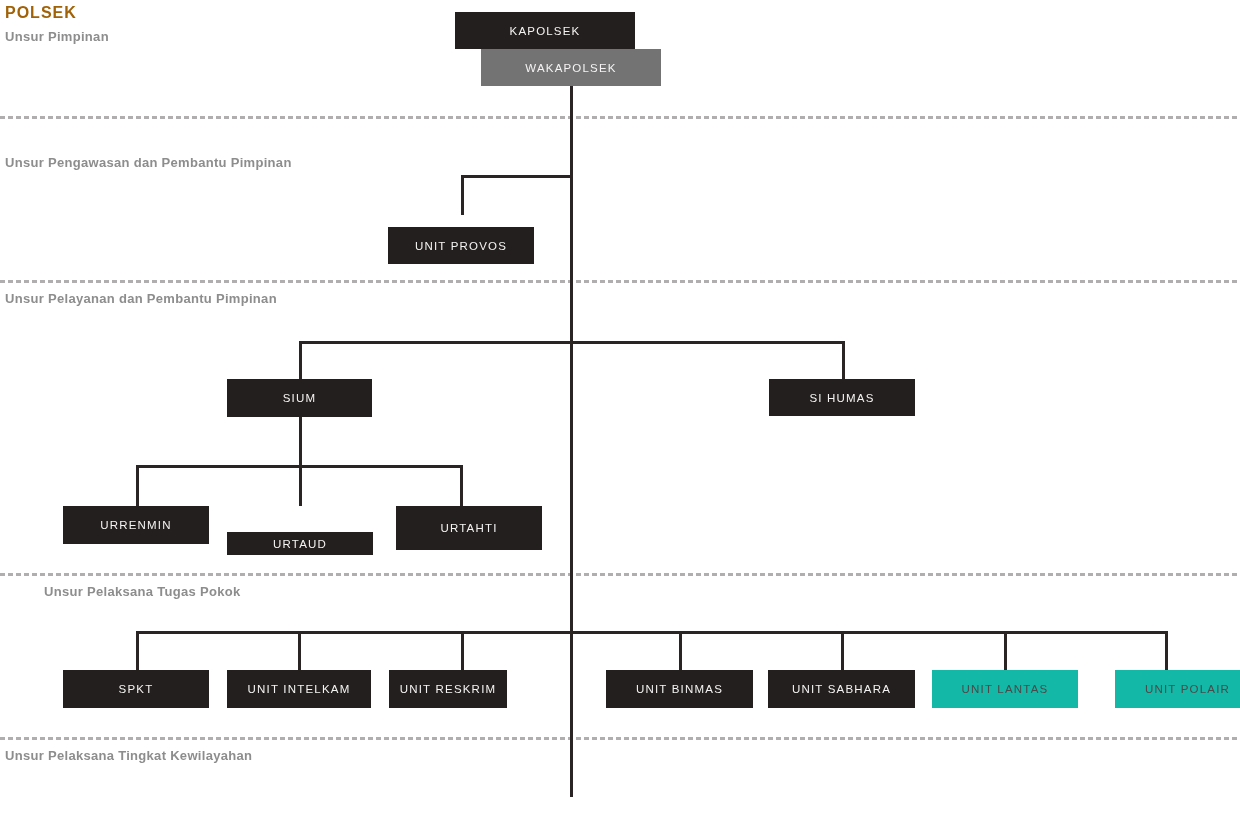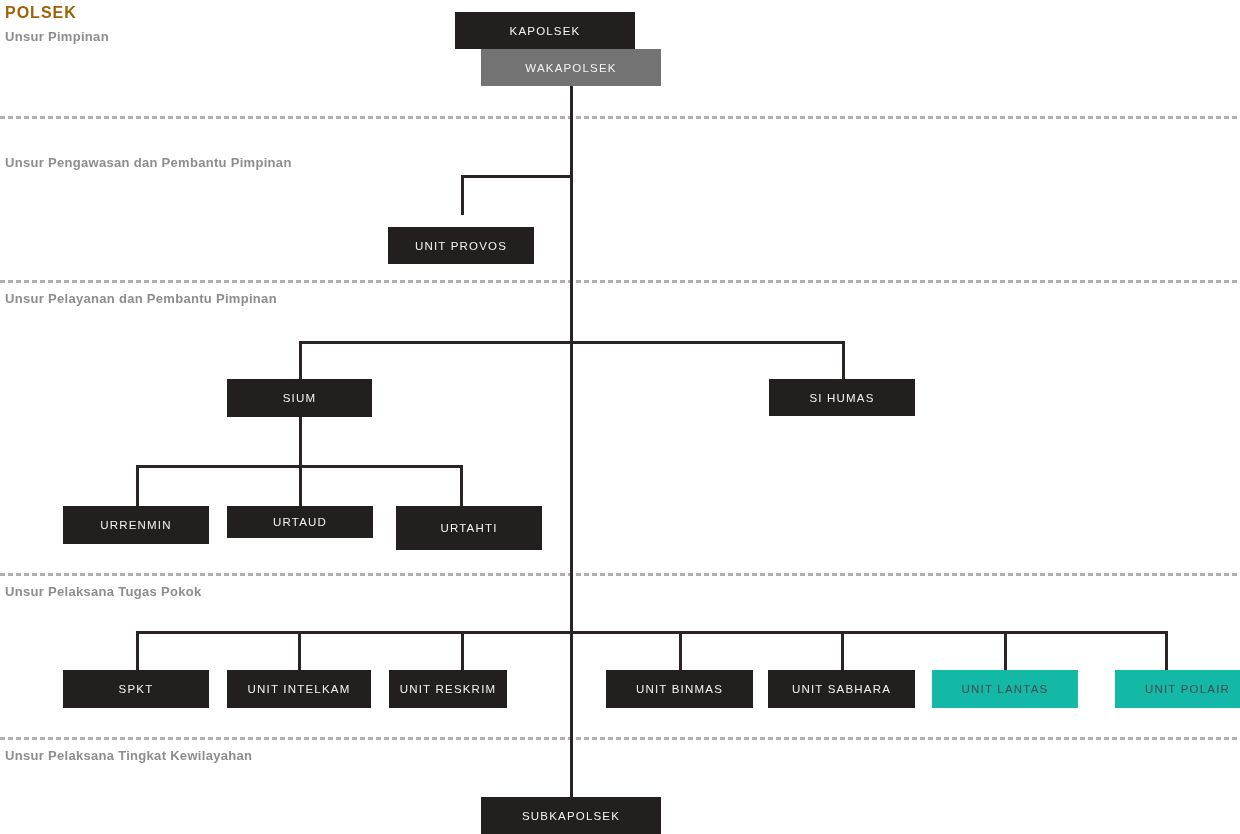--- a/index.html
+++ b/index.html
@@ -46,21 +46,21 @@
   <div class="page-title">POLSEK</div>
   <div class="section-label" style="top:29px;">Unsur Pimpinan</div>
 
   <div class="separator" style="top:116px;"></div>
   <div class="section-label" style="top:127px;margin-top:28px;">Unsur Pengawasan dan Pembantu Pimpinan</div>
 
   <div class="separator" style="top:280px;"></div>
   <div class="section-label" style="top:291px;">Unsur Pelayanan dan Pembantu Pimpinan</div>
 
   <div class="separator" style="top:573px;"></div>
-  <div class="section-label" style="top:584px;">Unsur Pelaksana Tugas Pokok</div>
+  <div class="section-label" style="top:584px;margin-left:39px;">Unsur Pelaksana Tugas Pokok</div>
 
   <div class="separator" style="top:737px;"></div>
   <div class="section-label" style="top:748px;">Unsur Pelaksana Tingkat Kewilayahan</div>
 
   <div class="line" style="left:570px;top:86px;width:3px;height:711px;"></div>
 
   <div class="line" style="left:461px;top:175px;width:112px;height:3px;"></div>
   <div class="line" style="left:461px;top:175px;width:3px;height:40px;"></div>
 
   <div class="line" style="left:299px;top:341px;width:546px;height:3px;"></div>
@@ -81,24 +81,23 @@
   <div class="line" style="left:841px;top:631px;width:3px;height:39px;"></div>
   <div class="line" style="left:1004px;top:631px;width:3px;height:39px;"></div>
   <div class="line" style="left:1165px;top:631px;width:3px;height:39px;"></div>
 
   <div class="node dark" style="left:455px;top:12px;width:180px;height:37px;">KAPOLSEK</div>
   <div class="node grey" style="left:481px;top:49px;width:180px;height:37px;">WAKAPOLSEK</div>
   <div class="node dark" style="left:388px;top:215px;width:146px;height:37px;margin-top:12px;">UNIT PROVOS</div>
   <div class="node dark" style="left:227px;top:379px;width:145px;height:38px;">SIUM</div>
   <div class="node dark" style="left:769px;top:379px;width:146px;height:37px;">SI HUMAS</div>
   <div class="node dark" style="left:63px;top:506px;width:146px;height:38px;">URRENMIN</div>
-  <div class="node dark" style="left:227px;top:506px;width:146px;height:32px;">URTAUD</div>
+  <div class="node dark" style="left:227px;top:532px;width:146px;height:23px;">URTAUD</div>
   <div class="node dark" style="left:396px;top:506px;width:146px;height:44px;">URTAHTI</div>
   <div class="node dark" style="left:63px;top:670px;width:146px;height:38px;">SPKT</div>
   <div class="node dark" style="left:227px;top:670px;width:144px;height:38px;">UNIT INTELKAM</div>
   <div class="node dark" style="left:389px;top:670px;width:118px;height:38px;">UNIT RESKRIM</div>
   <div class="node dark" style="left:606px;top:670px;width:147px;height:38px;">UNIT BINMAS</div>
   <div class="node dark" style="left:768px;top:670px;width:147px;height:38px;">UNIT SABHARA</div>
   <div class="node light" style="left:932px;top:670px;width:146px;height:38px;">UNIT LANTAS</div>
   <div class="node light" style="left:1095px;top:670px;width:145px;height:38px;margin-left:20px;">UNIT POLAIR</div>
-  <div class="node dark" style="left:481px;top:797px;width:180px;height:37px;">SUBKAPOLSEK</div>
 
 </div>
 
 </body></html>

